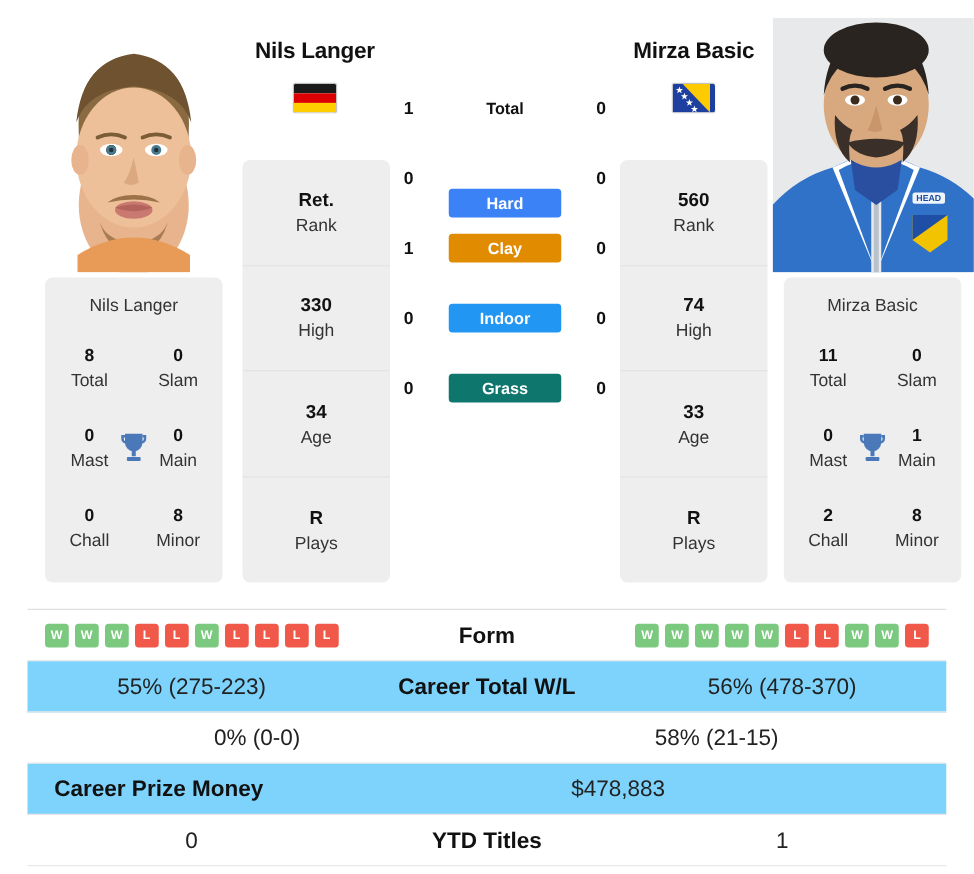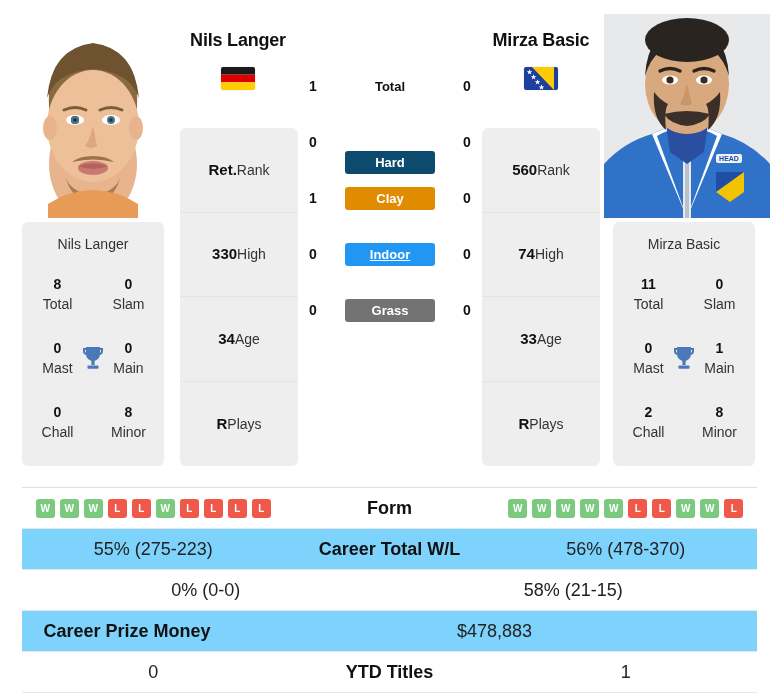--- a/index.html
+++ b/index.html
@@ -5,21 +5,21 @@
   * { box-sizing: border-box; margin: 0; padding: 0; }
   html, body {
     width: 779px;
     height: 699px;
     background: #ffffff;
     font-family: "Liberation Sans", "DejaVu Sans", sans-serif;
     color: #222222;
     overflow: hidden;
   }
 
-  .page { position: relative; width: 779px; height: 566px; }
+  .page { position: relative; width: 779px; height: 566px; padding-left: 14px; }
 
   
   .top-area {
     position: relative;
     width: 779px;
     height: 472px;
   }
 
   
   .photo {
@@ -68,21 +68,21 @@
     border-radius: 6px;
   }
 
   
   .rank-card { width: 118px; top: 128px; height: 338px; }
   .rank-card.left  { left: 180px; }
   .rank-card.right { left: 482px; }
   .rank-cell {
     height: 84.5px;
     display: flex;
-    flex-direction: row;
+    flex-direction: column;
     align-items: center;
     justify-content: center;
     border-bottom: 1px solid #e4e4e4;
   }
   .rank-cell:last-child { border-bottom: none; }
   .rank-val {
     font-size: 15px;
     font-weight: bold;
     color: #111111;
     line-height: 1.35;
@@ -435,36 +435,36 @@
     </div>
 
     <div class="center-col">
       <div class="surf-row">
         <div class="surf-num">1</div>
         <div class="surf-pill plain">Total</div>
         <div class="surf-num">0</div>
       </div>
       <div class="surf-row">
         <div class="surf-num">0</div>
-        <div class="surf-pill" id="pill-hard" style="background: #0c4a6e; margin-top: 40px;">Hard</div>
+        <div class="surf-pill" id="pill-hard" style="background: #3b82f6; margin-top: 40px;">Hard</div>
         <div class="surf-num">0</div>
       </div>
       <div class="surf-row">
         <div class="surf-num">1</div>
         <div class="surf-pill" id="pill-clay" style="background: rgb(224, 139, 0);">Clay</div>
         <div class="surf-num">0</div>
       </div>
       <div class="surf-row">
         <div class="surf-num">0</div>
-        <div class="surf-pill" id="pill-indoor" style="background: rgb(33, 150, 243); text-decoration: underline;">Indoor</div>
+        <div class="surf-pill" id="pill-indoor" style="background: rgb(33, 150, 243);">Indoor</div>
         <div class="surf-num">0</div>
       </div>
       <div class="surf-row">
         <div class="surf-num">0</div>
-        <div class="surf-pill" id="pill-grass" style="background: #737373;">Grass</div>
+        <div class="surf-pill" id="pill-grass" style="background: #0f766e;">Grass</div>
         <div class="surf-num">0</div>
       </div>
     </div>
   </div>
 
   <div class="stats-table">
 
     <div class="srow">
       <div class="form-cell" id="form-left">
           <div class="badge w">W</div>

